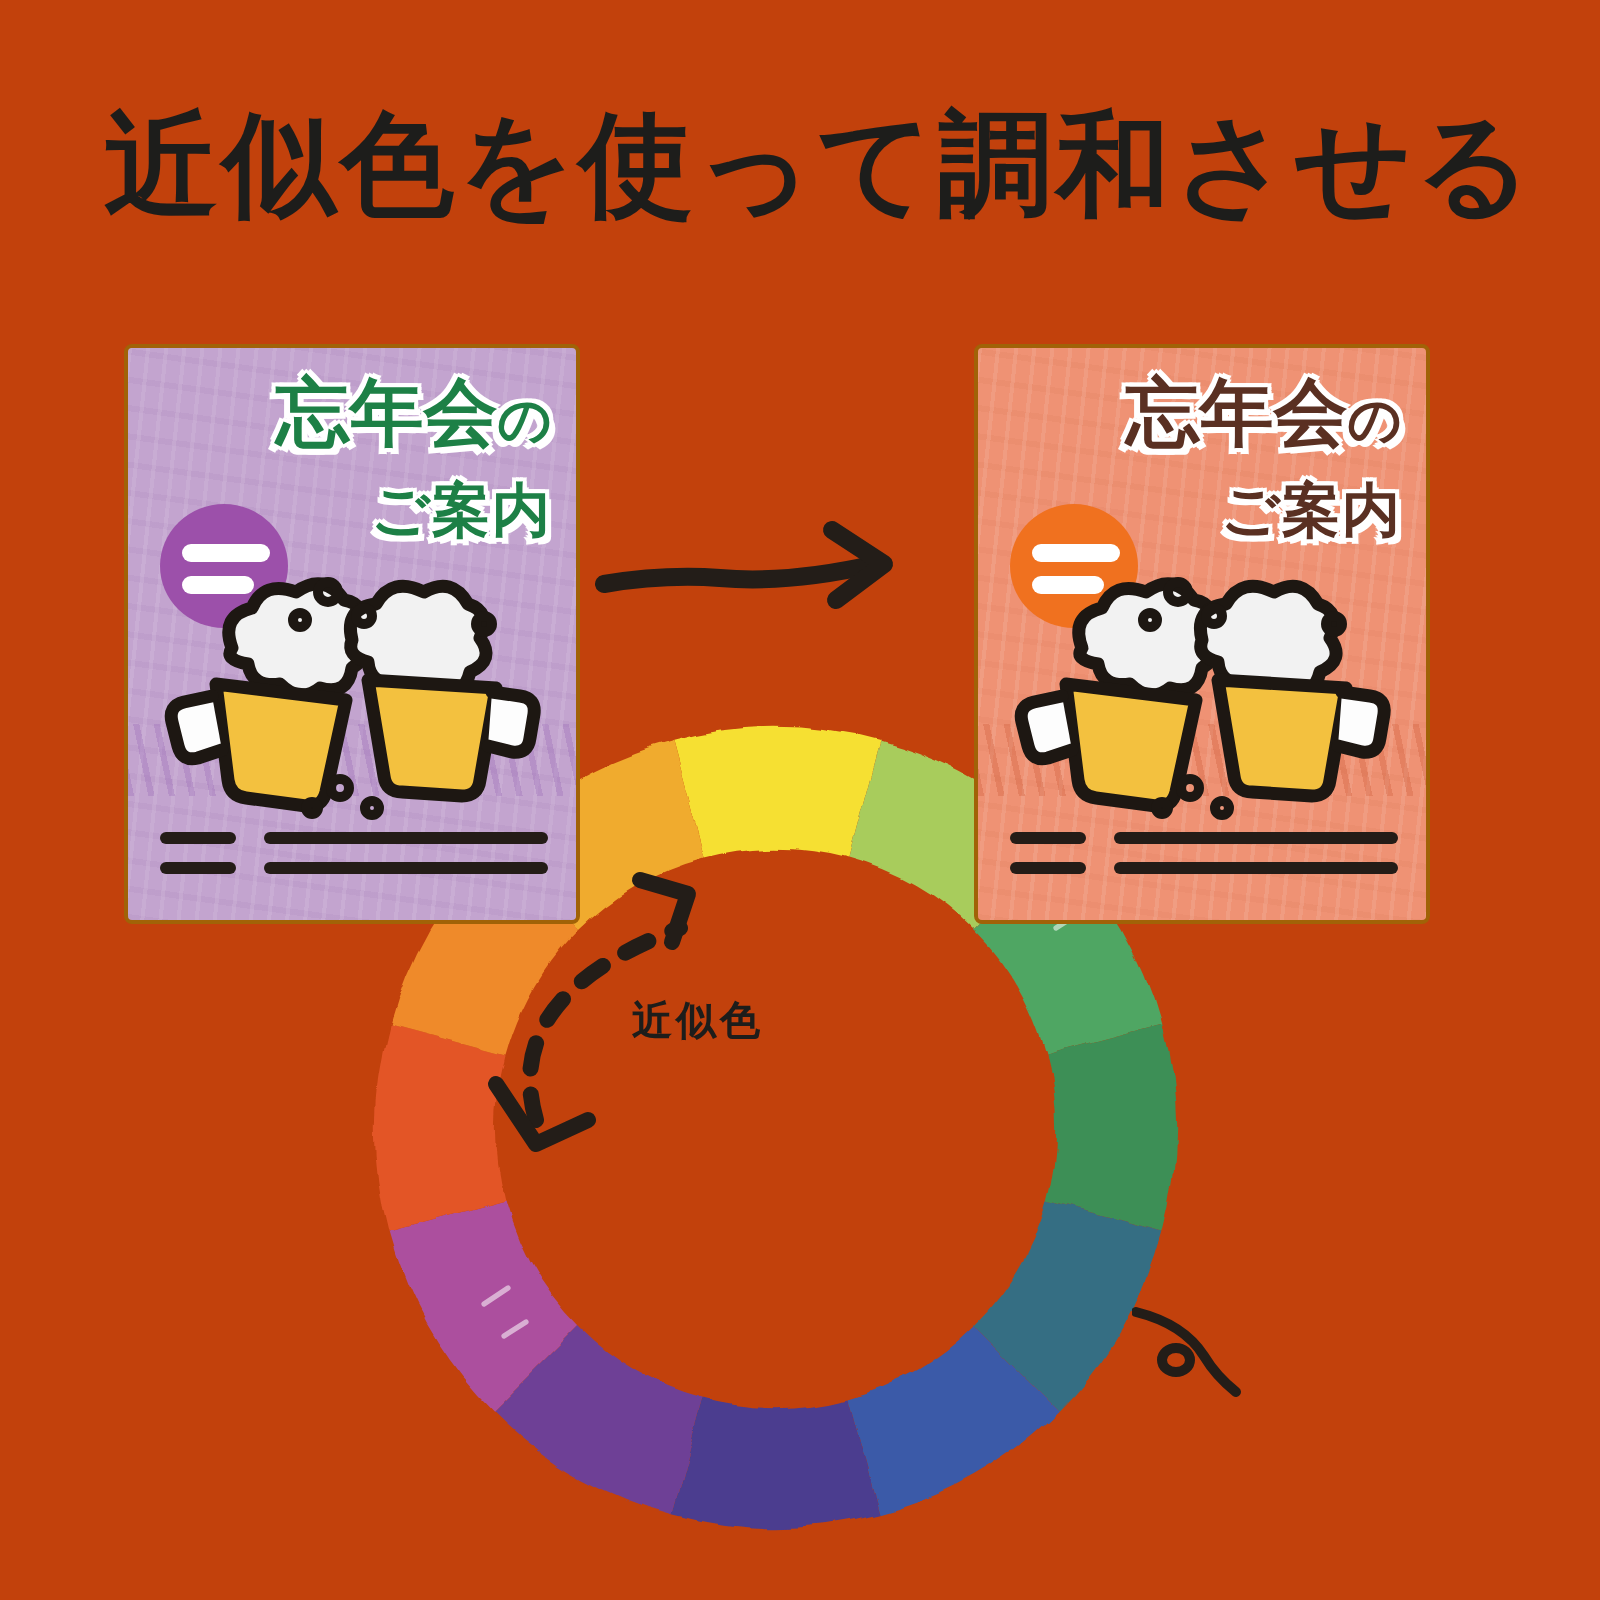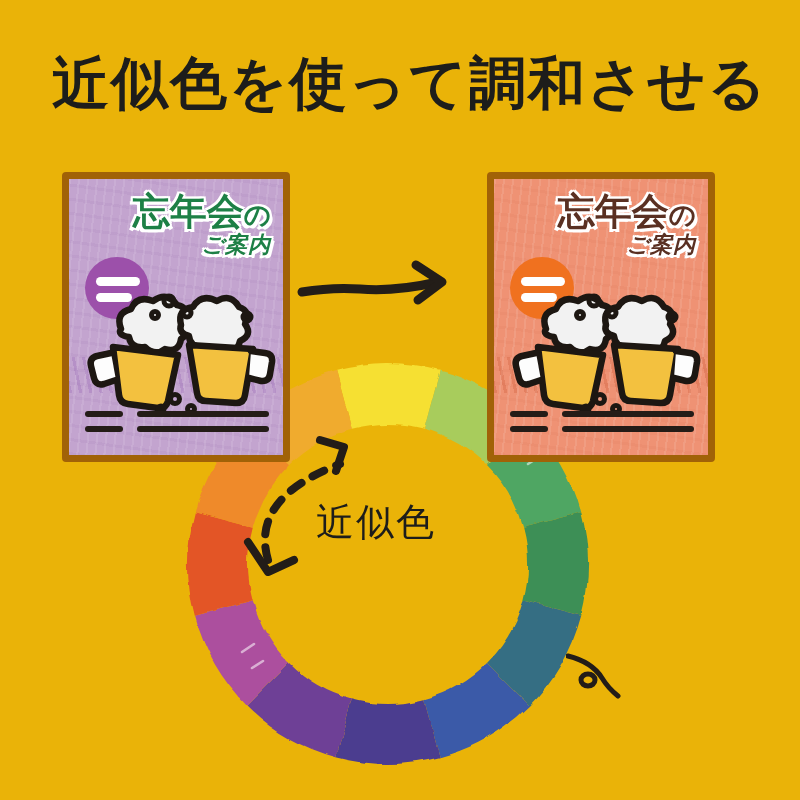--- a/index.html
+++ b/index.html
@@ -5,21 +5,21 @@
 <style>
   html, body {
     margin: 0;
     padding: 0;
     background: #ffffff;
   }
   #canvas {
     position: relative;
     width: 800px;
     height: 800px;
-    background: #eab308;
+    background: #c2410c;
     overflow: hidden;
     font-family: "DejaVu Sans", "Liberation Sans", sans-serif;
   }
 
   
   #page-title {
     position: absolute;
     left: 52px;
     top: 52px;
     width: 700px;
@@ -39,21 +39,21 @@
     top: 352px;
     width: 424px;
     height: 424px;
   }
   #wheel-svg { display: block; width: 424px; height: 424px; }
 
   
   .poster {
     position: absolute;
     box-sizing: border-box;
-    border: 7px solid #a16207;
+    border: 2px solid #a16207;
     border-radius: 4px;
     overflow: hidden;
   }
   .poster-inner {
     position: relative;
     width: 100%;
     height: 100%;
     overflow: hidden;
   }
   #poster-left {
@@ -105,21 +105,21 @@
     position: absolute;
     left: 0; right: 0;
     top: 14px;
     text-align: right;
     padding-right: 12px;
     font-weight: 700;
     line-height: 1.02;
     font-family: "DejaVu Sans", "Liberation Sans", sans-serif;
   }
   .headline .l1 { display: block; font-size: 37px; letter-spacing: 0px; }
-  .headline .l2 { display: block; font-size: 22px; letter-spacing: 1px; margin-top: 3px; font-style: italic; }
+  .headline .l2 { display: block; font-size: 29px; letter-spacing: 1px; margin-top: 15px; }
   .headline .small { font-size: .72em; }
 
   #poster-left .headline {
     color: #1d8046;
     text-shadow:
       2px 0 0 #fff, -2px 0 0 #fff, 0 2px 0 #fff, 0 -2px 0 #fff,
       2px 2px 0 #fff, -2px 2px 0 #fff, 2px -2px 0 #fff, -2px -2px 0 #fff,
       3px 3px 0 #fff, -3px 3px 0 #fff;
   }
   #poster-right .headline {
@@ -196,22 +196,22 @@
     top: 432px;
     width: 140px;
     height: 150px;
   }
   #analogous-arc svg { display: block; width: 100%; height: 100%; }
 
   #analogous-label {
     position: absolute;
     left: 316px;
     top: 497px;
-    font-size: 38px;
-    font-weight: 400;
+    font-size: 20px;
+    font-weight: 700;
     color: #1d1d1b;
     letter-spacing: 2px;
     white-space: nowrap;
     font-family: "DejaVu Sans", "Liberation Sans", sans-serif;
   }
 
   
   #wheel-callout-line {
     position: absolute;
     left: 566px;

